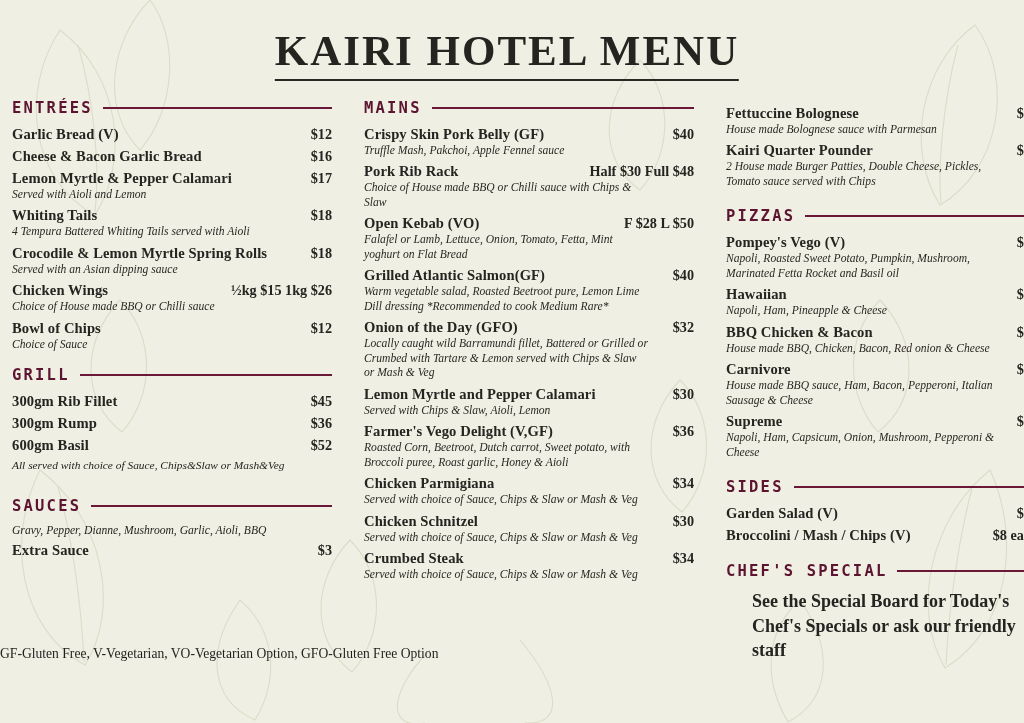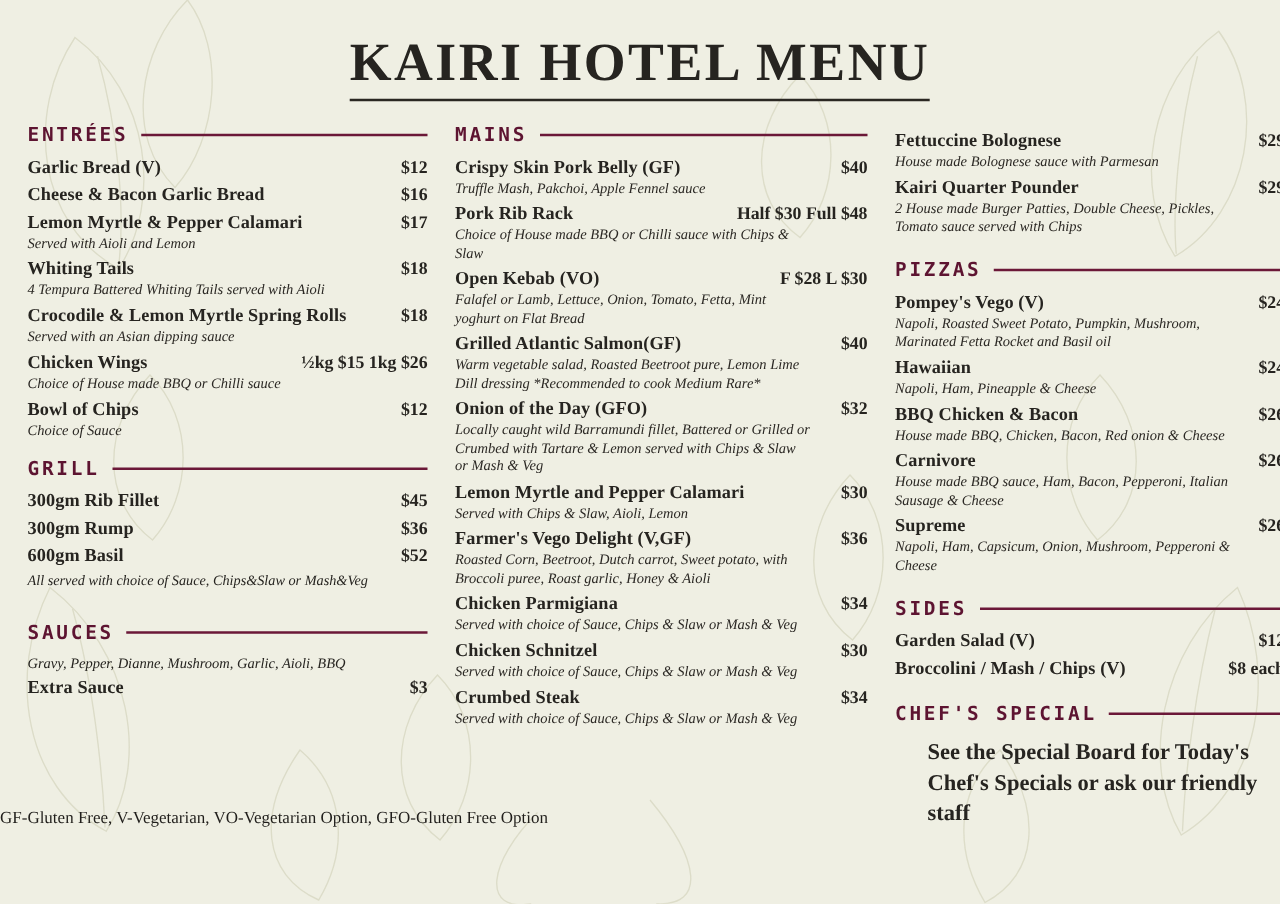--- a/index.html
+++ b/index.html
@@ -20,41 +20,41 @@
     inset: 0;
     pointer-events: none;
     z-index: 0;
   }
   .page {
     position: relative;
     z-index: 1;
     width: 1024px;
     height: 678px;
     box-sizing: border-box;
-    padding: 18px 22px 0 22px;
+    padding: 18px 22px 0 12px;
     border-radius: 26px;
   }
   .menu-title {
     text-align: center;
     font-size: 43px;
     letter-spacing: 2px;
     font-weight: bold;
     font-family: "Liberation Serif", serif;
     margin: 8px 0 14px 0;
     padding-bottom: 4px;
     display: inline-block;
     border-bottom: 2px solid #2a2722;
     position: relative;
     left: 50%;
     transform: translateX(-50%);
     white-space: nowrap;
   }
   .columns {
     display: flex;
-    gap: 22px;
+    gap: 32px;
     align-items: flex-start;
   }
   .col {
     flex: 1 1 0;
     min-width: 0;
   }
   .col-1 { width: 320px; flex: 0 0 320px; }
   .col-2 { width: 330px; flex: 0 0 330px; }
   .col-3 { width: 312px; flex: 0 0 312px; }
 
@@ -283,21 +283,21 @@
         <div class="item">
           <div class="item-line">
             <span class="item-name">Pork Rib Rack</span>
             <span class="item-price">Half $30    Full $48</span>
           </div>
           <div class="item-desc">Choice of House made BBQ or Chilli sauce with Chips &amp; Slaw</div>
         </div>
         <div class="item">
           <div class="item-line">
             <span class="item-name">Open Kebab (VO)</span>
-            <span class="item-price">F $28        L $30</span>
+            <span class="item-price">F $28        L $50</span>
           </div>
           <div class="item-desc">Falafel or Lamb, Lettuce, Onion, Tomato, Fetta, Mint yoghurt on Flat Bread</div>
         </div>
         <div class="item">
           <div class="item-line">
             <span class="item-name">Grilled Atlantic Salmon(GF)</span>
             <span class="item-price">$40</span>
           </div>
           <div class="item-desc">Warm vegetable salad, Roasted Beetroot pure, Lemon Lime Dill dressing  *Recommended to cook Medium Rare*</div>
         </div>

